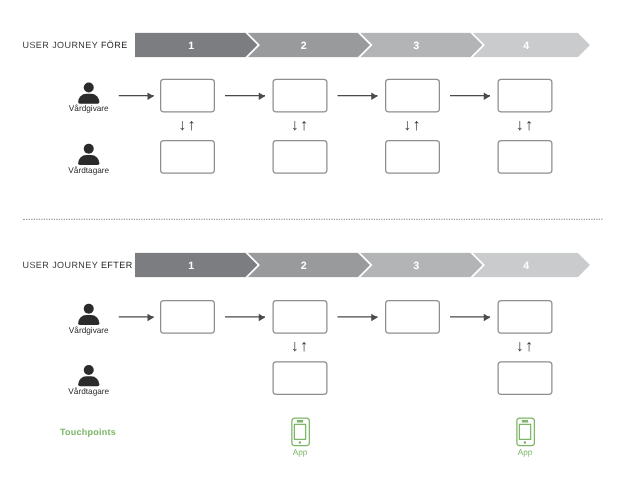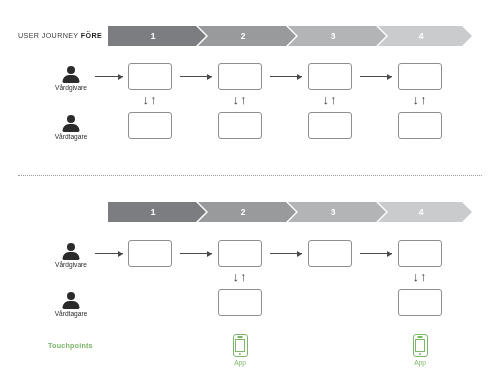--- a/index.html
+++ b/index.html
@@ -33,21 +33,21 @@
   }
   .journey-label {
     position: absolute;
     left: 18px;
     top: 5px;
     font-size: 7.2px;
     letter-spacing: 0.35px;
     color: #3a3a3a;
     white-space: nowrap;
   }
-  .journey-label .bold { font-weight: bold; color: #1f1f1f; }
+  .journey-label .bold { font-weight: normal; color: #1f1f1f; }
 
   .chevron-bar {
     position: absolute;
     left: 108px;
     top: 0px;
     width: 364px;
     height: 20px;
   }
   .chevron {
     position: absolute;
@@ -299,20 +299,21 @@
   <div class="step-box" style="left:218px; top:112px;"></div>
   <div class="step-box" style="left:308px; top:112px;"></div>
   <div class="step-box" style="left:398px; top:112px;"></div>
 </div>
 
 <div id="divider"></div>
 
 <div class="journey-section" id="section-efter">
 
   <div class="section-header" style="top:14px;">
+    <div class="journey-label"><span>USER JOURNEY </span><span class="bold">EFTER</span></div>
 
     <div class="chevron-bar">
       <div class="chevron chev-0">
           <span>1</span>
         </div>
       <div class="chevron chev-1">
           <span>2</span>
         </div>
       <div class="chevron chev-2">
           <span>3</span>

